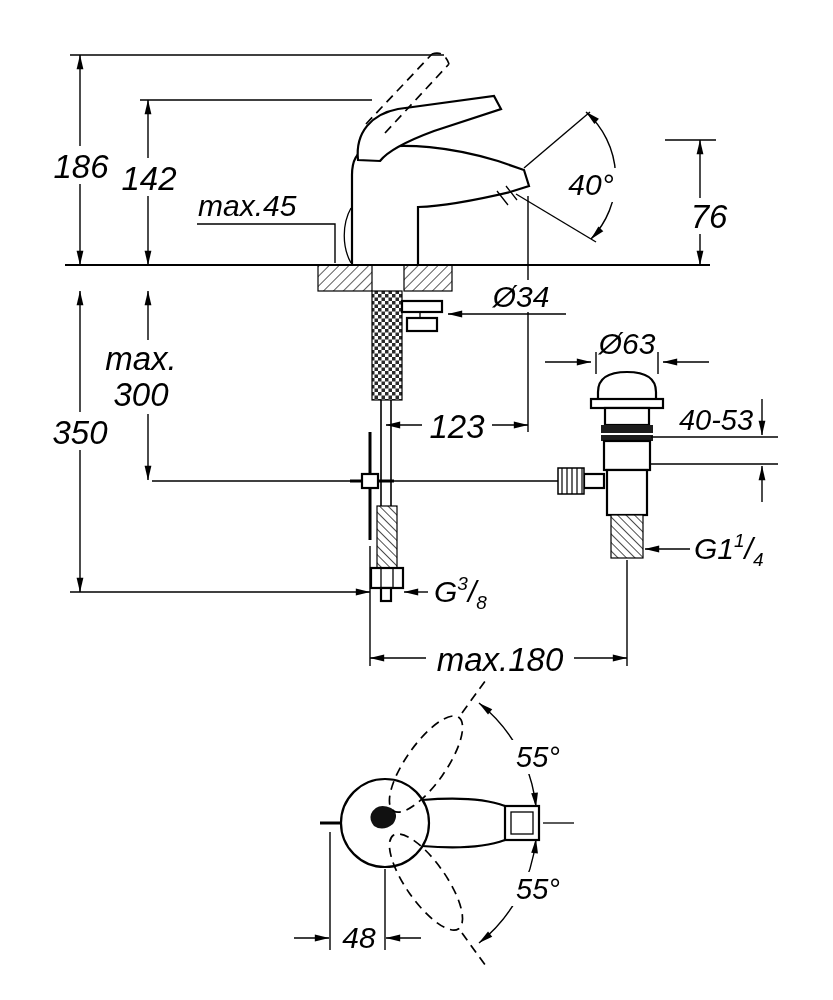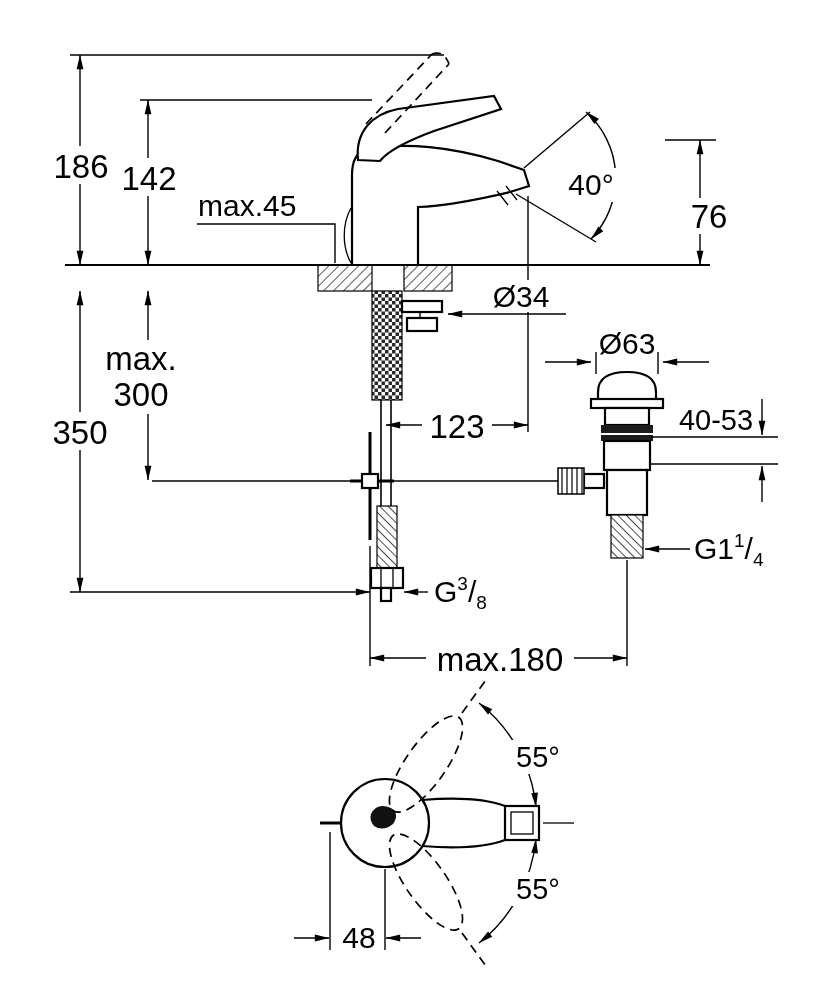--- a/index.html
+++ b/index.html
@@ -1,16 +1,16 @@
 <!DOCTYPE html>
 <html><head>
 <meta charset="utf-8">
 <style>
   html,body { margin:0; padding:0; background:#ffffff; }
-  .page { width:833px; height:1000px; background:#ffffff; position:relative; font-family:"Liberation Sans", sans-serif; }
+  .page { width:833px; height:1000px; background:#ffffff; position:relative; font-family:"Liberation Sans", sans-serif;font-style:italic; }
   svg { display:block; }
   text { fill:#000; font-family:"Liberation Sans", sans-serif; }
   .obj  { stroke:#000; stroke-width:2.2; fill:none; }
   .objf { stroke:#000; stroke-width:2.2; fill:#fff; }
   .thin { stroke:#000; stroke-width:1.3; fill:none; }
   .med  { stroke:#000; stroke-width:1.6; fill:none; }
   .dim  { stroke:#000; stroke-width:1.4; fill:none; }
   .dash { stroke:#000; stroke-width:1.7; fill:none; stroke-dasharray:9 6; }
   .rod  { stroke:#000; stroke-width:3; fill:none; }
   .lbl  { font-size:30px; }

